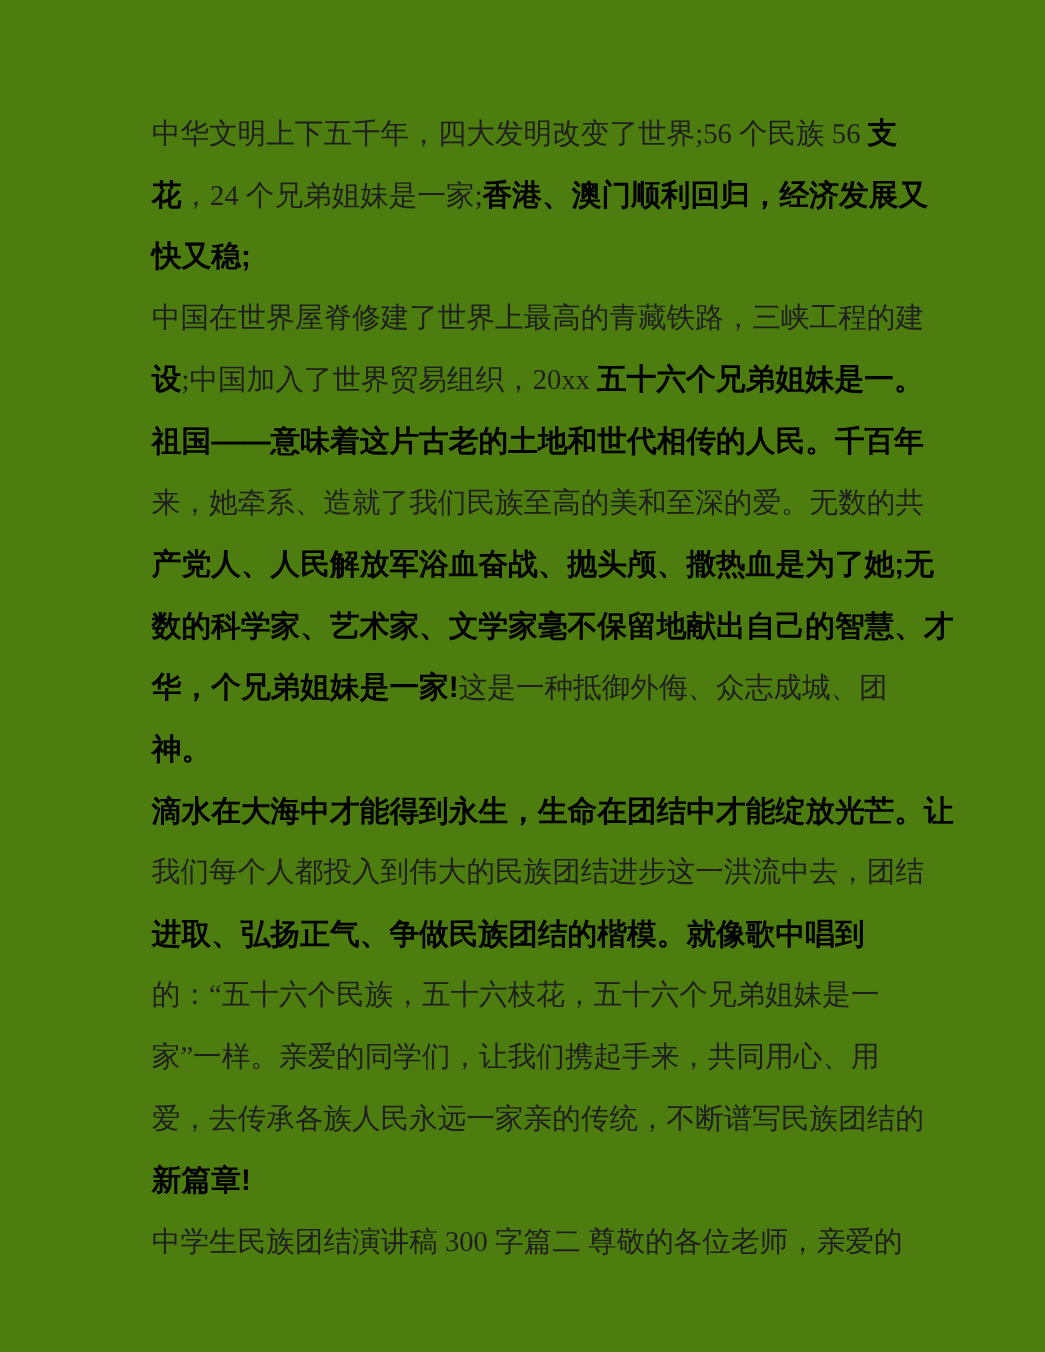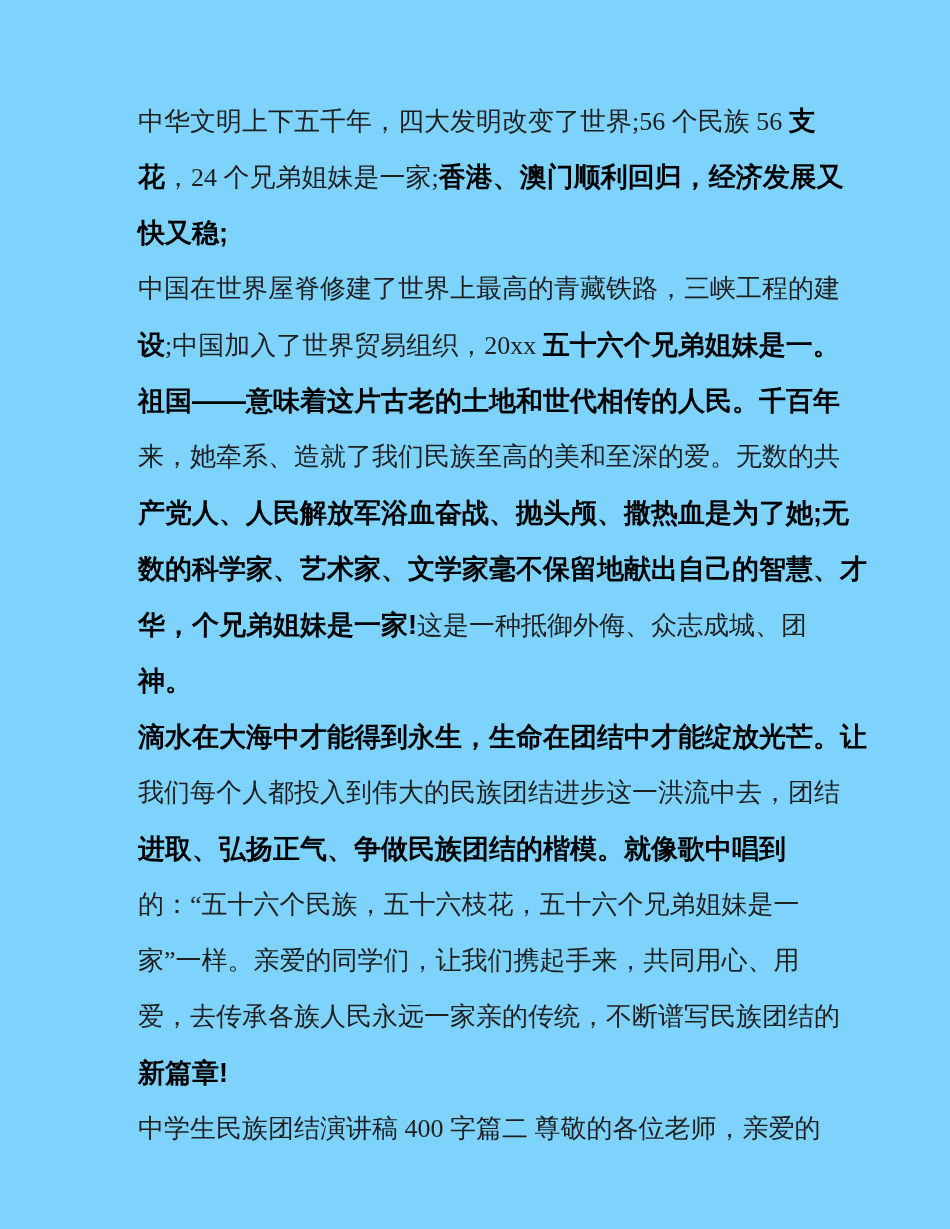--- a/index.html
+++ b/index.html
@@ -4,21 +4,21 @@
 <style>
   html, body {
     margin: 0;
     padding: 0;
     background: #ffffff;
   }
   #document-page {
     position: relative;
     width: 950px;
     height: 1229px;
-    background: #7dd3fc;
+    background: #4d7c0f;
     overflow: hidden;
   }
   #text-block {
     position: absolute;
     left: 138px;
     top: 93px;
     width: 720px;
   }
   .text-line {
     height: 56px;
@@ -55,15 +55,15 @@
       <div class="text-line"><span class="run-hei">数的科学家、艺术家、文学家毫不保留地献出自己的智慧、才</span></div>
       <div class="text-line"><span class="run-hei">华，个兄弟姐妹是一家!</span><span class="run-song">这是一种抵御外侮、众志成城、团</span></div>
       <div class="text-line"><span class="run-hei">神。</span></div>
       <div class="text-line"><span class="run-hei">滴水在大海中才能得到永生，生命在团结中才能绽放光芒。让</span></div>
       <div class="text-line"><span class="run-song">我们每个人都投入到伟大的民族团结进步这一洪流中去，团结</span></div>
       <div class="text-line"><span class="run-hei">进取、弘扬正气、争做民族团结的楷模。就像歌中唱到</span></div>
       <div class="text-line"><span class="run-song">的：“五十六个民族，五十六枝花，五十六个兄弟姐妹是一</span></div>
       <div class="text-line"><span class="run-song">家”一样。亲爱的同学们，让我们携起手来，共同用心、用</span></div>
       <div class="text-line"><span class="run-song">爱，去传承各族人民永远一家亲的传统，不断谱写民族团结的</span></div>
       <div class="text-line"><span class="run-hei">新篇章!</span></div>
-      <div class="text-line"><span class="run-song">中学生民族团结演讲稿 400 字篇二 尊敬的各位老师，亲爱的</span></div>
+      <div class="text-line"><span class="run-song">中学生民族团结演讲稿 300 字篇二 尊敬的各位老师，亲爱的</span></div>
     </div>
 </div>
 
 </body></html>

